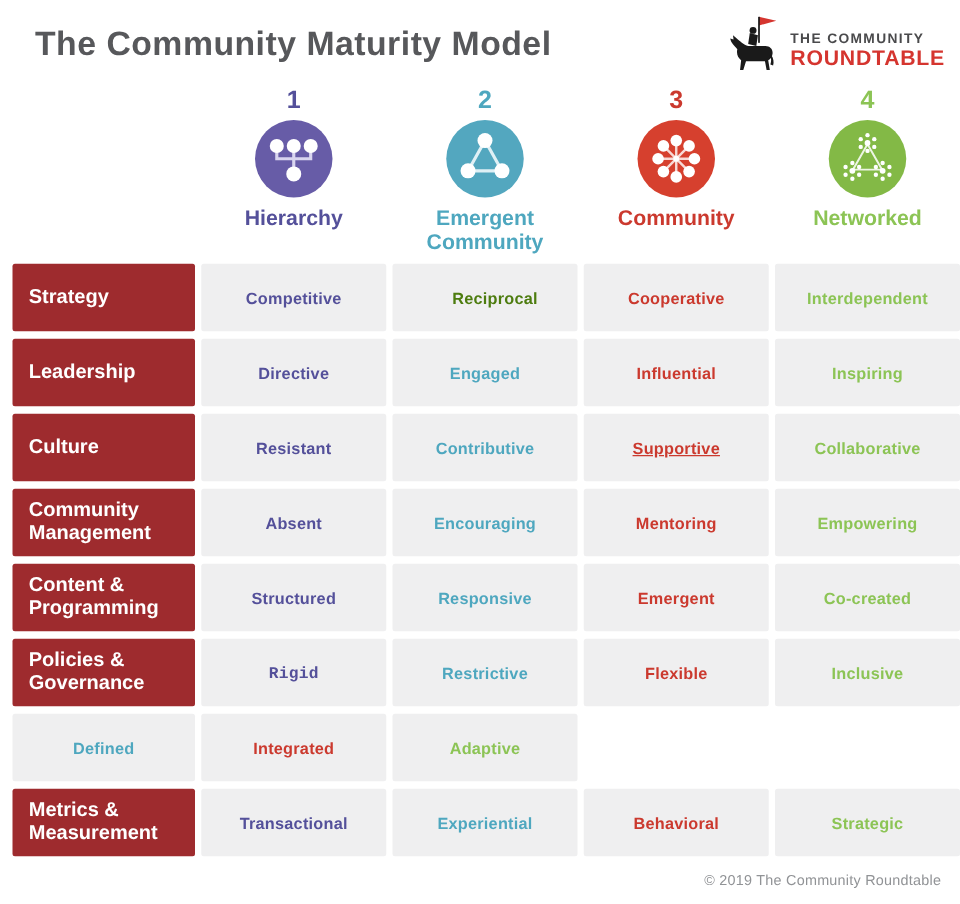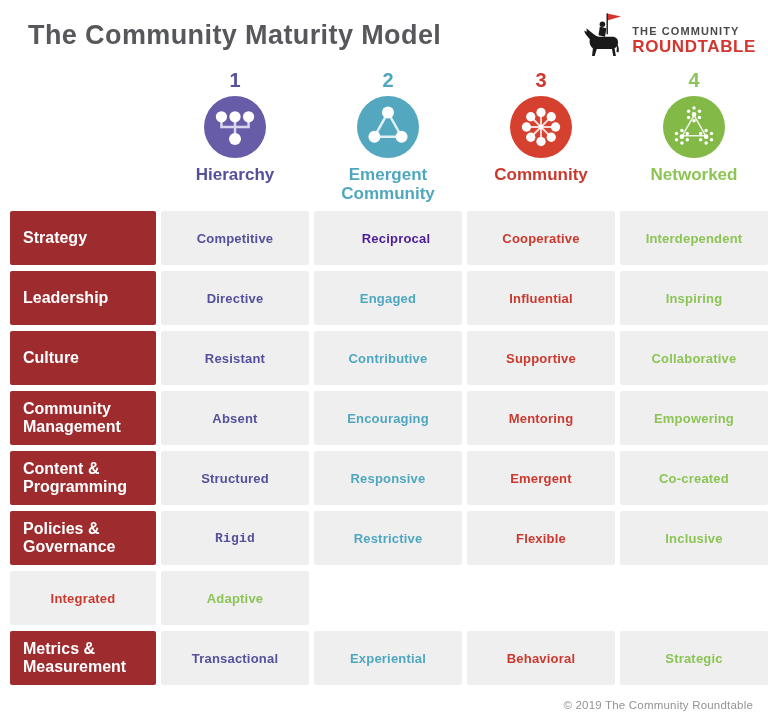--- a/index.html
+++ b/index.html
@@ -190,38 +190,38 @@
   </svg>
       </div>
     <div class="col-label" style="color: rgb(140, 196, 85);">Networked</div>
   </div>
 </div>
 
 <div class="mtable">
   <div class="mrow">
     <div class="rowhead">Strategy</div>
   <div class="mcell" style="color: rgb(84, 80, 154);">Competitive</div>
-      <div class="mcell" style="color: #4c1d95; padding-left: 16px;">Reciprocal</div>
+      <div class="mcell" style="color: #4d7c0f; padding-left: 16px;">Reciprocal</div>
       <div class="mcell" style="color: rgb(203, 57, 46);">Cooperative</div>
       <div class="mcell" style="color: rgb(140, 196, 85);">Interdependent</div>
     </div>
 
   <div class="mrow">
     <div class="rowhead">Leadership</div>
   <div class="mcell" style="color: rgb(84, 80, 154);">Directive</div>
       <div class="mcell" style="color: rgb(78, 167, 191);">Engaged</div>
       <div class="mcell" style="color: rgb(203, 57, 46);">Influential</div>
       <div class="mcell" style="color: rgb(140, 196, 85);">Inspiring</div>
     </div>
 
   <div class="mrow">
     <div class="rowhead">Culture</div>
   <div class="mcell" style="color: rgb(84, 80, 154);">Resistant</div>
       <div class="mcell" style="color: rgb(78, 167, 191);">Contributive</div>
-      <div class="mcell" style="color: rgb(203, 57, 46);">Supportive</div>
+      <div class="mcell" style="color: rgb(203, 57, 46); text-decoration: underline;">Supportive</div>
       <div class="mcell" style="color: rgb(140, 196, 85);">Collaborative</div>
     </div>
 
   <div class="mrow">
     <div class="rowhead">Community Management</div>
   <div class="mcell" style="color: rgb(84, 80, 154);">Absent</div>
       <div class="mcell" style="color: rgb(78, 167, 191);">Encouraging</div>
       <div class="mcell" style="color: rgb(203, 57, 46);">Mentoring</div>
       <div class="mcell" style="color: rgb(140, 196, 85);">Empowering</div>
     </div>
@@ -236,20 +236,21 @@
 
   <div class="mrow">
     <div class="rowhead">Policies &amp; Governance</div>
   <div class="mcell" style="color: rgb(84, 80, 154); font-family: Liberation Mono, monospace;">Rigid</div>
       <div class="mcell" style="color: rgb(78, 167, 191);">Restrictive</div>
       <div class="mcell" style="color: rgb(203, 57, 46);">Flexible</div>
       <div class="mcell" style="color: rgb(140, 196, 85);">Inclusive</div>
     </div>
 
   <div class="mrow">
+      <div class="mcell" style="color: rgb(78, 167, 191);">Defined</div>
       <div class="mcell" style="color: rgb(203, 57, 46);">Integrated</div>
       <div class="mcell" style="color: rgb(140, 196, 85);">Adaptive</div>
     </div>
 
   <div class="mrow">
     <div class="rowhead">Metrics &amp; Measurement</div>
   <div class="mcell" style="color: rgb(84, 80, 154);">Transactional</div>
       <div class="mcell" style="color: rgb(78, 167, 191);">Experiential</div>
       <div class="mcell" style="color: rgb(203, 57, 46);">Behavioral</div>
       <div class="mcell" style="color: rgb(140, 196, 85);">Strategic</div>

